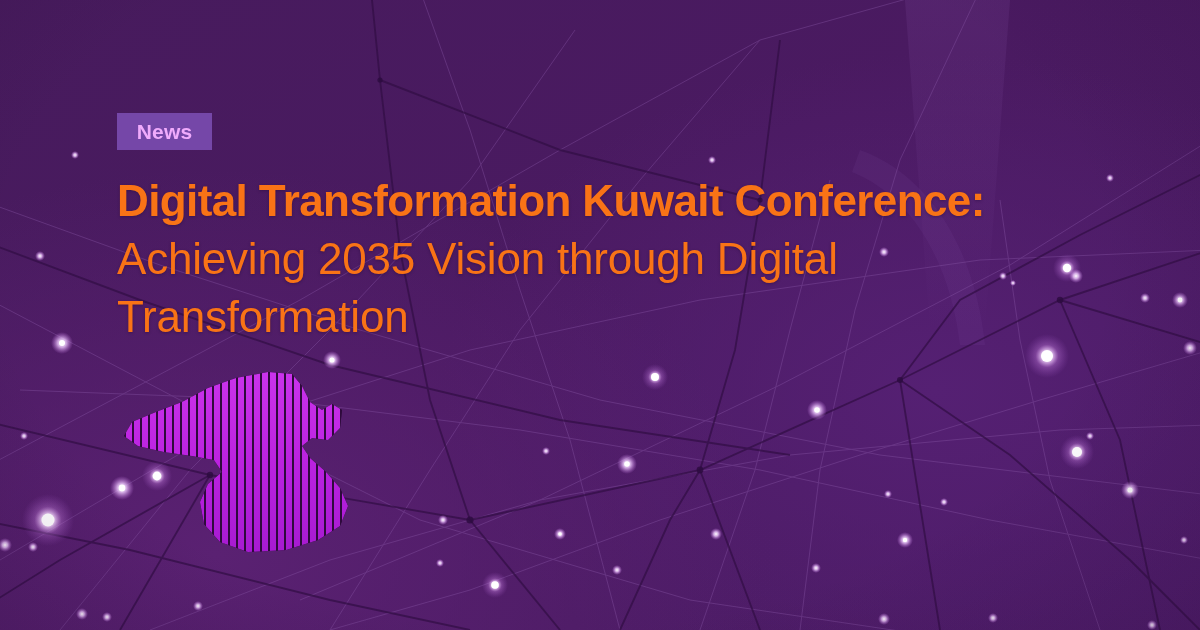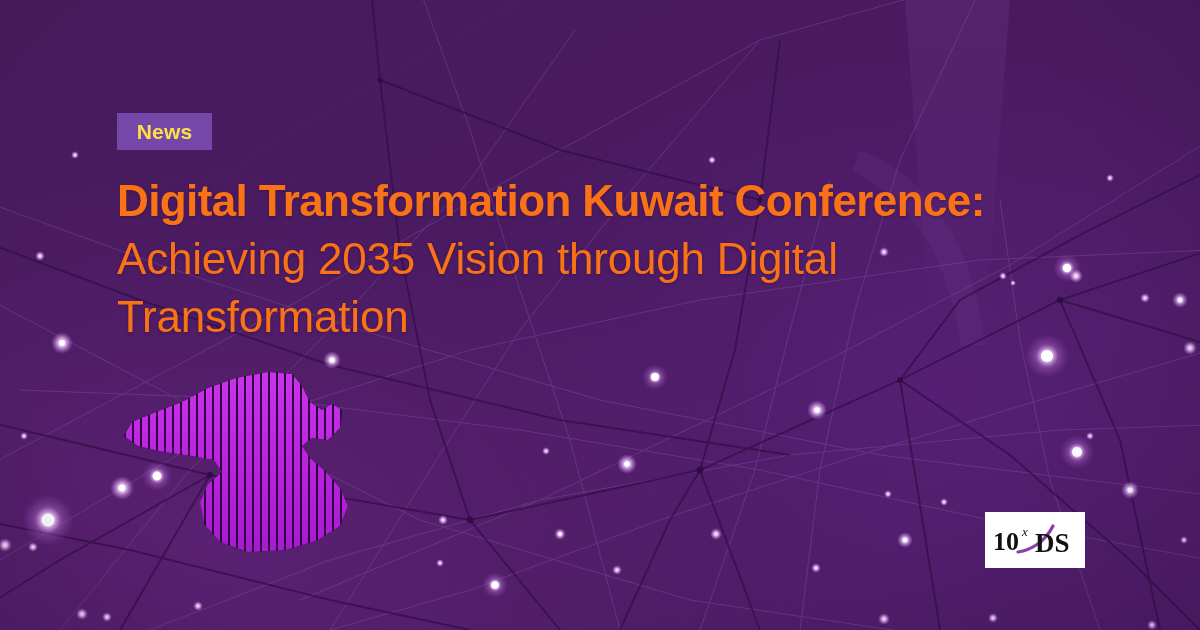--- a/index.html
+++ b/index.html
@@ -35,21 +35,21 @@
 
   
   .badge {
     position:absolute;
     left:117px; top:113px;
     width:95px; height:37px;
     background:#7547A8;
     display:flex; align-items:center; justify-content:center;
   }
   .badge span {
-    color:#fde047;
+    color:#f0abfc;
     font-size:21px;
     font-weight:bold;
     letter-spacing:.2px;
     line-height:1;
   }
 
   
   .headline {
     position:absolute;
     left:117px; top:172px;
@@ -349,22 +349,14 @@
   </div>
 
   <div class="bg-vignette"></div>
 
   <div class="badge">
     <span>News</span>
   </div>
 
   <h1 class="headline"><span class="strong">Digital Transformation Kuwait Conference:</span><span class="light"> Achieving 2035 Vision through Digital Transformation</span></h1>
 
-  <div class="logo-box">
-    <svg class="logo-svg" width="88" height="40" viewBox="0 0 88 40">
-      <path d="M27 32 C 40 30, 54 22, 62 6" stroke="#8B3FA8" stroke-width="3.2" fill="none" stroke-linecap="round"></path>
-      <text x="2" y="30" font-family="'Liberation Serif', serif" font-size="26" font-weight="bold" fill="#111">10</text>
-      <text x="31" y="16" font-family="'Liberation Serif', serif" font-size="13" font-style="italic" fill="#111">x</text>
-      <text x="44" y="32" font-family="'Liberation Serif', serif" font-size="27" font-weight="bold" fill="#111">DS</text>
-    </svg>
-  </div>
 
 </div>
 
 </body></html>

